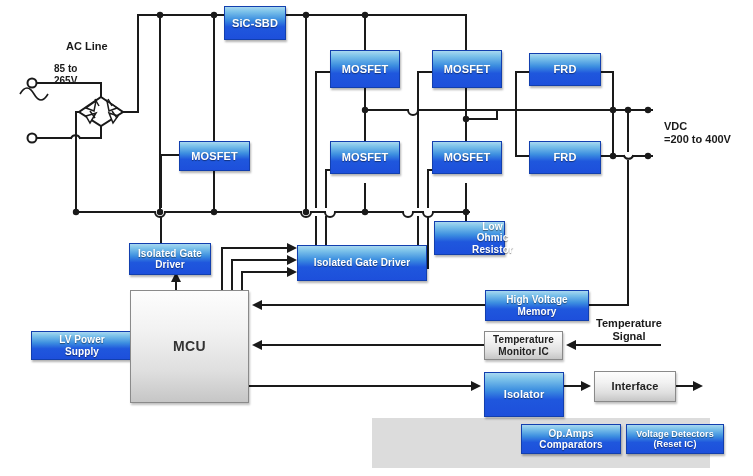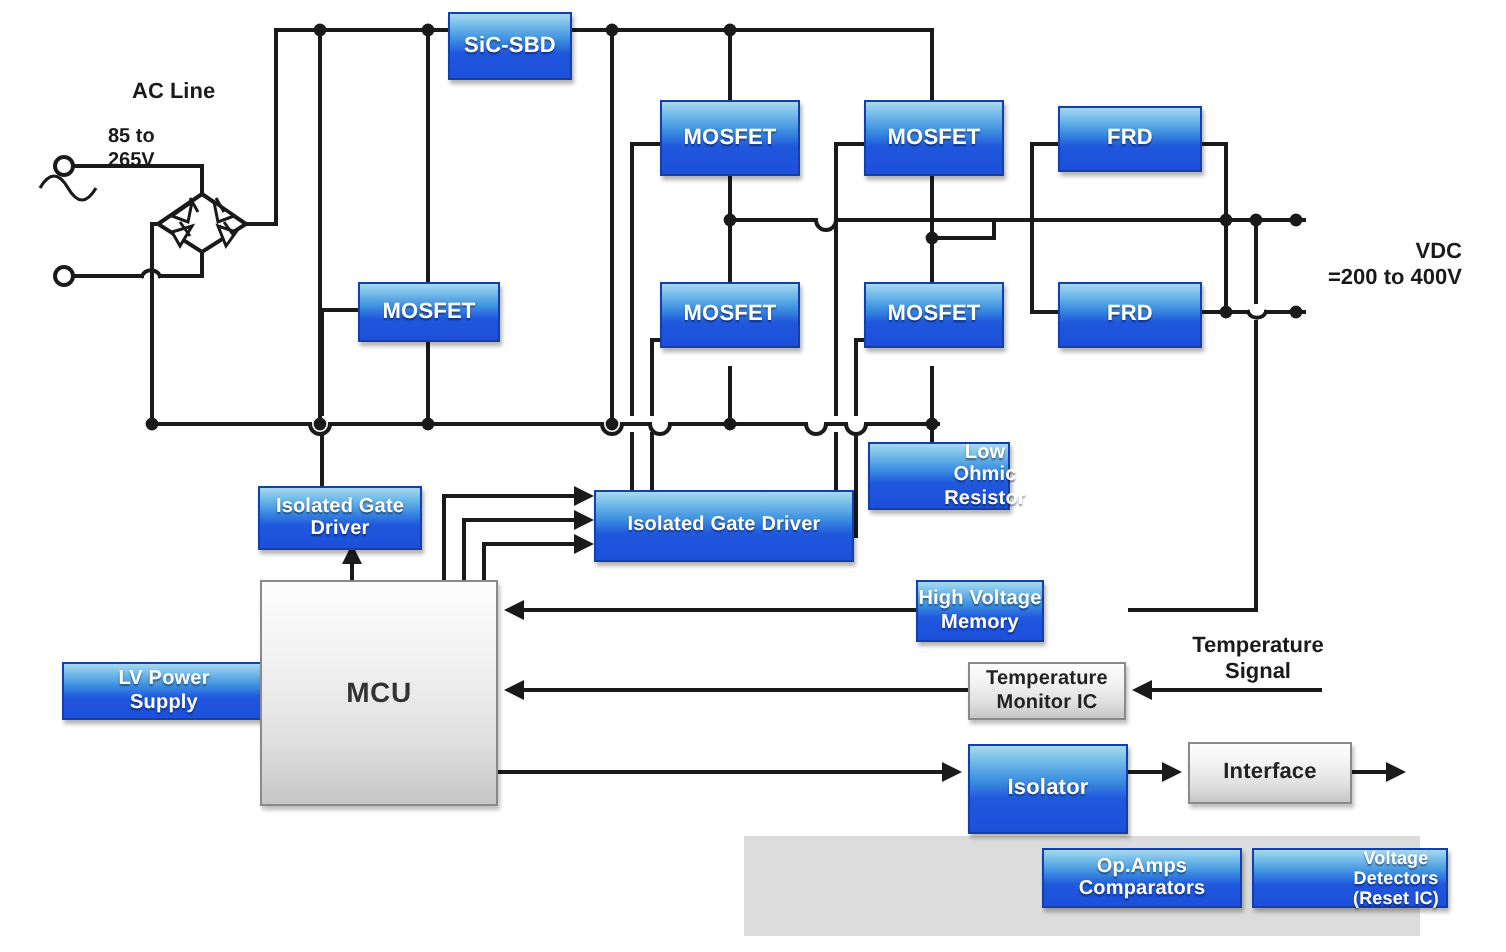--- a/index.html
+++ b/index.html
@@ -72,21 +72,21 @@
     color: #333;
     letter-spacing: 0.3px;
   }
   #periph-bar {
     position: absolute;
     background: #dcdcdc;
     z-index: 2;
   }
   .fs9  { font-size: 9px; }
   .fs10 { font-size: 10px; }
-  .fs11 { font-size: 11px; text-align: right; }
+  .fs11 { font-size: 11px; }
 </style>
 </head>
 <body>
 
 <div id="stage">
 
   <div id="periph-bar" style="left:372px; top:418px; width:338px; height:50px;"></div>
 
   <svg id="wires" viewBox="0 0 753 476">
     <g fill="none" stroke="#1a1a1a" stroke-width="2" stroke-linecap="square" stroke-linejoin="miter">
@@ -296,21 +296,21 @@
 
   <div class="blk blue fs10" style="left:129px; top:243px; width:82px; height:32px;">
     <div>
       <div>Isolated Gate</div>
       <div>Driver</div>
     </div>
   </div>
 
   <div class="blk blue fs10" style="left:297px; top:245px; width:130px; height:36px;">Isolated Gate Driver</div>
 
-  <div class="blk blue fs10" style="left:458px; top:290px; width:64px; height:31px;">
+  <div class="blk blue fs10" style="left:485px; top:290px; width:104px; height:31px;">
     <div>
       <div>High Voltage</div>
       <div>Memory</div>
     </div>
   </div>
 
   <div class="blk blue fs11" style="left:484px; top:372px; width:80px; height:45px;">Isolator</div>
 
   <div class="blk blue fs10" style="left:31px; top:331px; width:102px; height:29px;">
     <div>
@@ -331,20 +331,20 @@
   <div class="blk gray fs11" style="left:594px; top:371px; width:82px; height:31px;">Interface</div>
 
 
   <div class="blk blue fs10" style="left:521px; top:424px; width:100px; height:30px;">
     <div>
       <div>Op.Amps</div>
       <div>Comparators</div>
     </div>
   </div>
 
-  <div class="blk blue fs9" style="left:626px; top:424px; width:98px; height:30px;padding-left:46px;">
+  <div class="blk blue fs9" style="left:626px; top:424px; width:98px; height:30px;">
     <div>
       <div>Voltage Detectors</div>
       <div>(Reset IC)</div>
     </div>
   </div>
 
 </div>
 
 </body></html>

